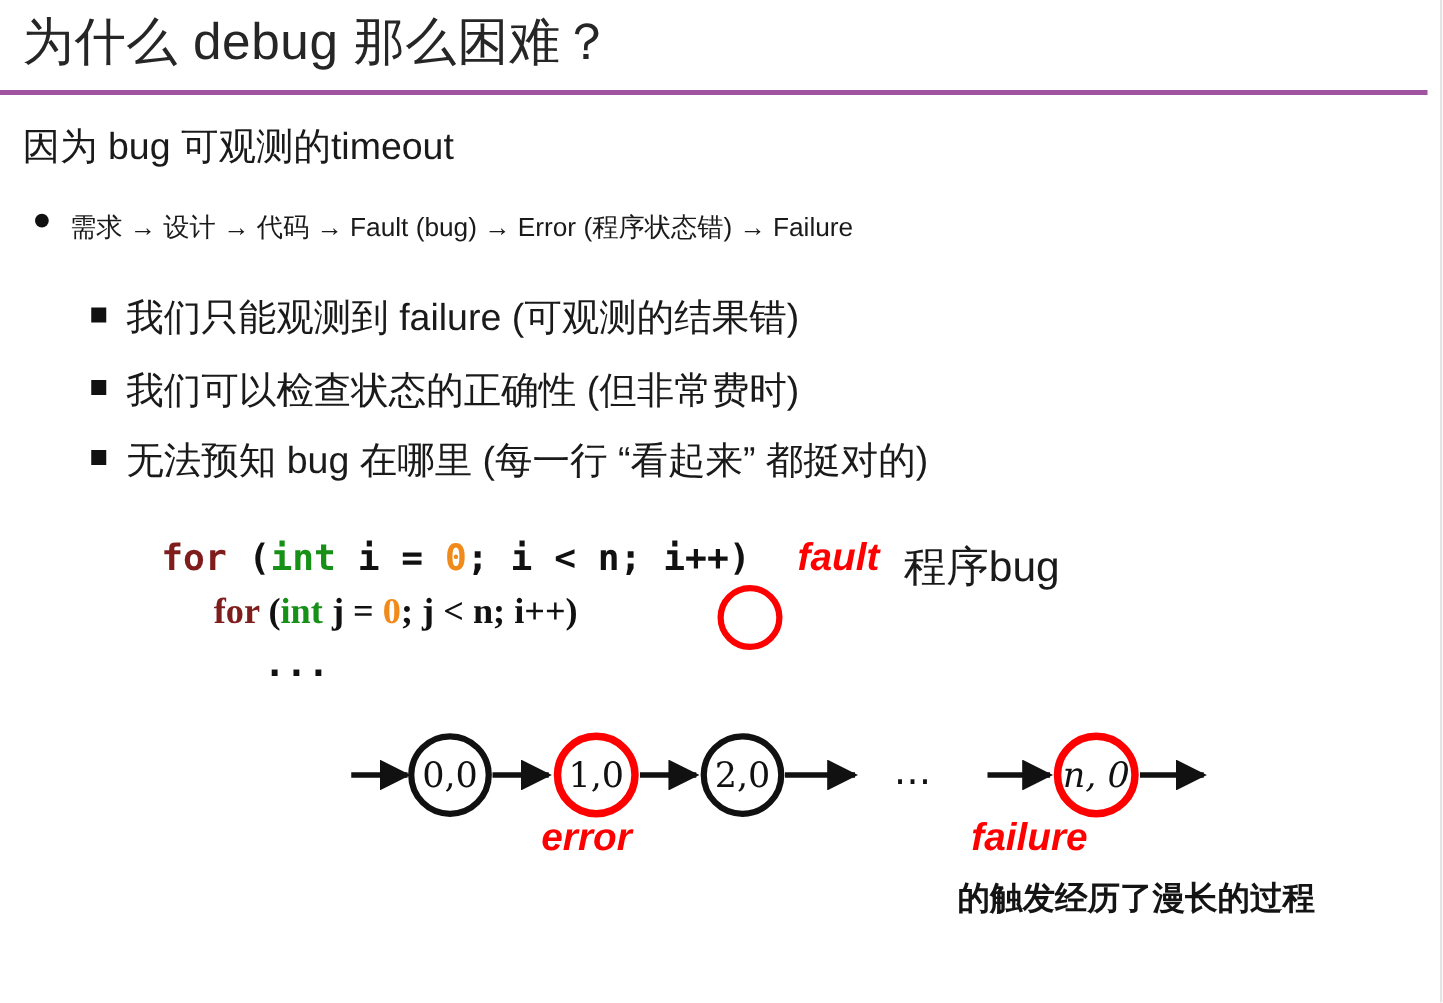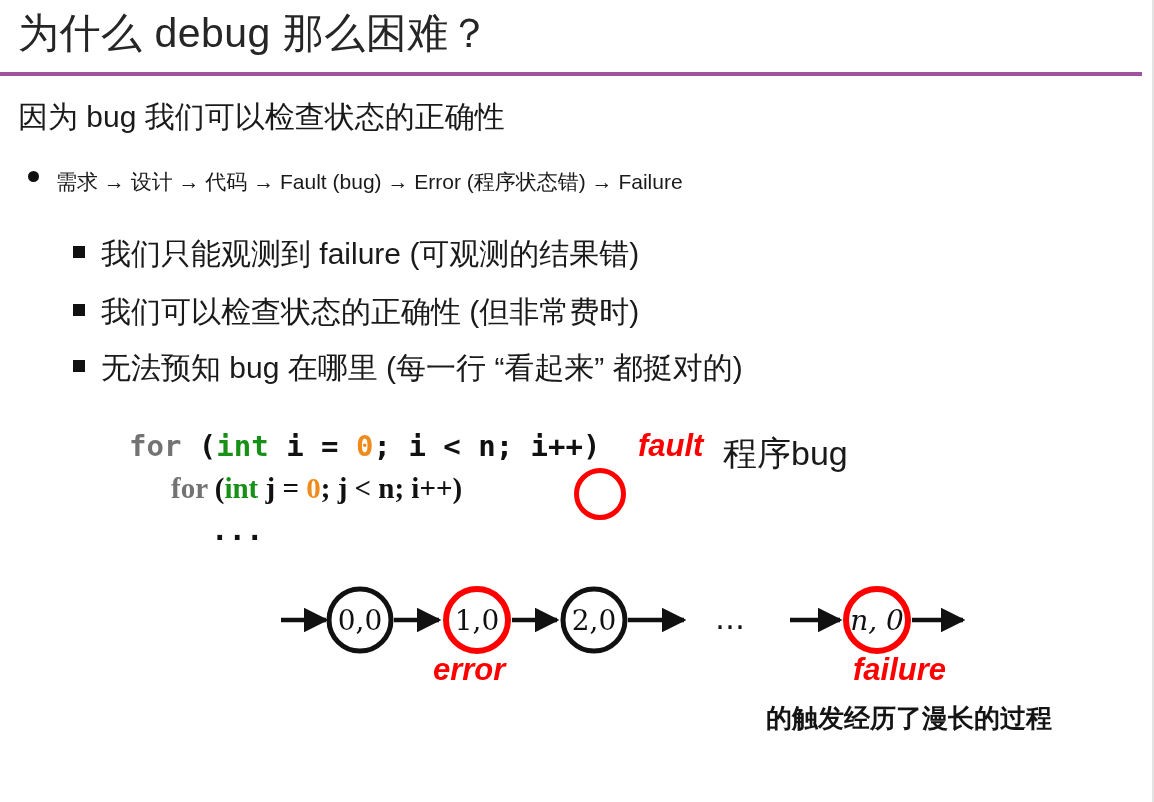--- a/index.html
+++ b/index.html
@@ -105,21 +105,21 @@
     position: absolute;
     left: 129px;
     top: 425px;
     font-family: "DejaVu Sans Mono", "Liberation Mono", monospace;
     font-size: 29px;
     font-weight: bold;
     line-height: 42px;
     color: #111111;
     white-space: pre;
   }
-  .code .kw      { color: #737373; }
+  .code .kw      { color: #7f1d1d; }
   .code .kw2     { color: #169016; }
   .code .num     { color: #f08a1a; }
   .code .plain   { color: #111111; }
   .code .indent1 { padding-left: 42px; display: inline-block; font-family: Liberation Serif, serif; }
   .code .indent2 { padding-left: 82px; display: inline-block; }
 
   .fault-label {
     position: absolute;
     left: 638px;
     top: 428px;
@@ -160,41 +160,41 @@
   .state-label-err,
   .state-label-fail {
     position: absolute;
     font-size: 31px;
     font-style: italic;
     font-weight: bold;
     color: #ff0000;
     white-space: nowrap;
   }
   .state-label-err  { left: 433px; top: 652px; }
-  .state-label-fail { left: 853px; top: 652px; text-align: right; }
+  .state-label-fail { left: 777px; top: 652px; text-align: right; }
 
   .caption {
     position: absolute;
     font-size: 26px;
     font-weight: bold;
     color: #141414;
     white-space: nowrap;
   }
   .cap-1 { left: 385px; top: 701px; }
   .cap-2 { left: 766px; top: 701px; }
 </style>
 </head>
 <body>
 
 <div class="slide">
 
   <div class="title">为什么 debug 那么困难？</div>
   <div class="title-rule"></div>
 
-  <div class="subtitle">因为 bug 我们可以检查状态的正确性</div>
+  <div class="subtitle">因为 bug 可观测的timeout</div>
 
   <div class="bullet-l1">
     <span class="dot"></span>
     <span class="txt">需求 → 设计 → 代码 → Fault (bug) → Error (程序状态错) → Failure</span>
   </div>
 
   <div class="bullet-l2 b2-0">
     <span class="square"></span>
     <span class="txt">我们只能观测到 failure (可观测的结果错)</span>
   </div>

